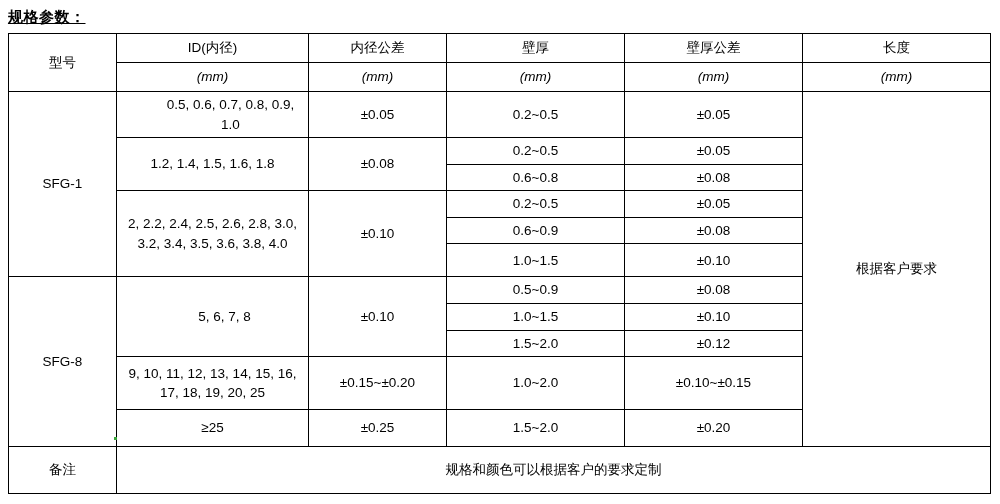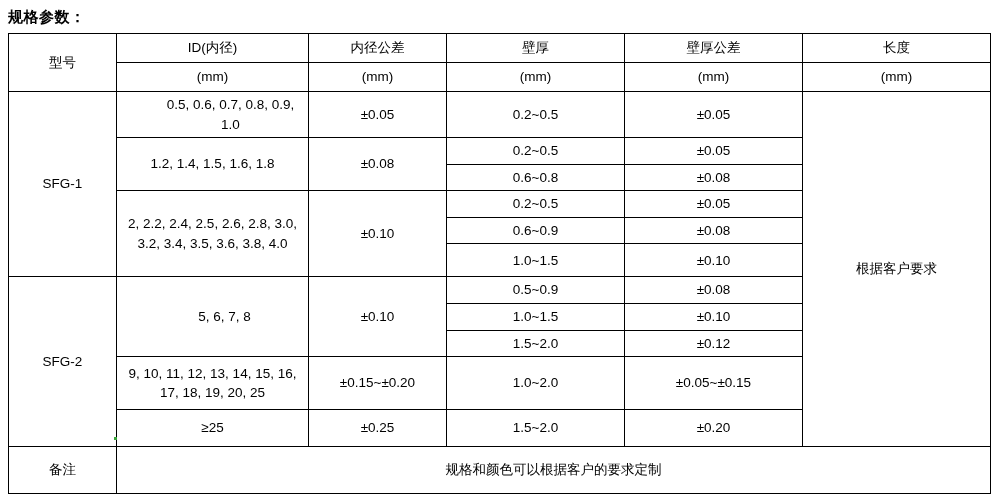--- a/index.html
+++ b/index.html
@@ -17,20 +17,21 @@
   }
   .page {
     padding: 6px 0 0 6px;
     box-sizing: border-box;
   }
   .doc-title {
     font-size: 15px;
     font-weight: bold;
     margin: 2px 0 6px 2px;
     letter-spacing: 0.5px;
+    text-decoration: underline;
   }
   table.spec {
     border-collapse: collapse;
     table-layout: fixed;
     width: 982px;
     margin-left: 2px;
     background: #fff;
   }
   table.spec td {
     border: 1px solid #000000;
@@ -42,21 +43,21 @@
     word-break: break-word;
   }
   .col-model  { width: 108px; }
   .col-id     { width: 192px; }
   .col-idtol  { width: 138px; }
   .col-wall   { width: 178px; }
   .col-walltol{ width: 178px; }
   .col-len    { width: 188px; }
 
   .hdr-cell { height: 22px; }
-  .sub-cell { height: 22px; }
+  .sub-cell { height: 22px; font-style: italic; }
 
   .model-cell {
     font-size: 14px;
   }
   .len-cell {
     font-size: 14px;
   }
   .remark-row td {
     height: 40px;
   }
@@ -139,40 +140,40 @@
       <tr>
         <td>0.6~0.9</td>
         <td>±0.08</td>
       </tr>
       <tr>
         <td style="height:26px;">1.0~1.5</td>
         <td>±0.10</td>
       </tr>
 
       <tr>
-        <td class="model-cell" rowspan="6">SFG-2</td>
+        <td class="model-cell" rowspan="6">SFG-8</td>
         <td class="id-multi" style="height:26px;padding-left:28px;" rowspan="3">5, 6, 7, 8</td>
         <td rowspan="3">±0.10</td>
         <td>0.5~0.9</td>
         <td>±0.08</td>
       </tr>
       <tr>
         <td>1.0~1.5</td>
         <td>±0.10</td>
       </tr>
       <tr>
         <td>1.5~2.0</td>
         <td>±0.12</td>
       </tr>
 
       <tr>
         <td class="id-multi" style="height:46px;" rowspan="2">9, 10, 11, 12, 13, 14, 15, 16, 17, 18, 19, 20, 25</td>
         <td rowspan="2">±0.15~±0.20</td>
         <td rowspan="2">1.0~2.0</td>
-        <td rowspan="2">±0.05~±0.15</td>
+        <td rowspan="2">±0.10~±0.15</td>
       </tr>
       <tr></tr>
 
       <tr>
         <td style="height:30px;">≥25</td>
         <td>±0.25</td>
         <td>1.5~2.0</td>
         <td>±0.20</td>
       </tr>
 

